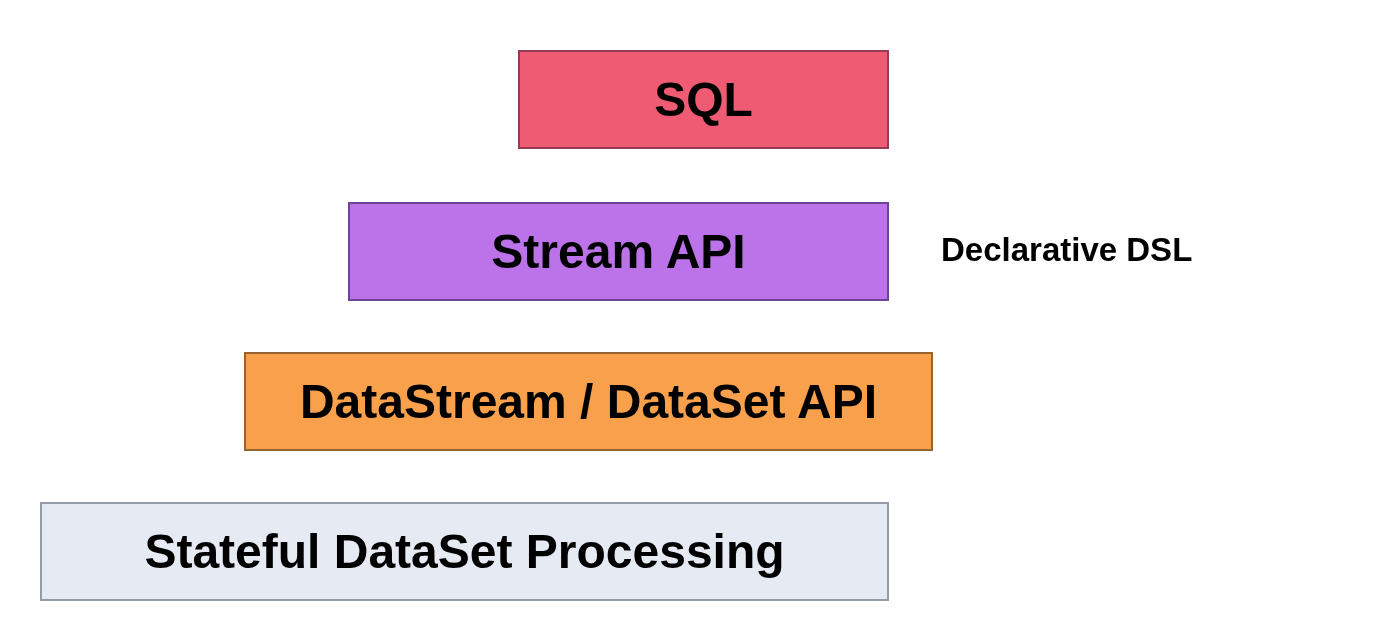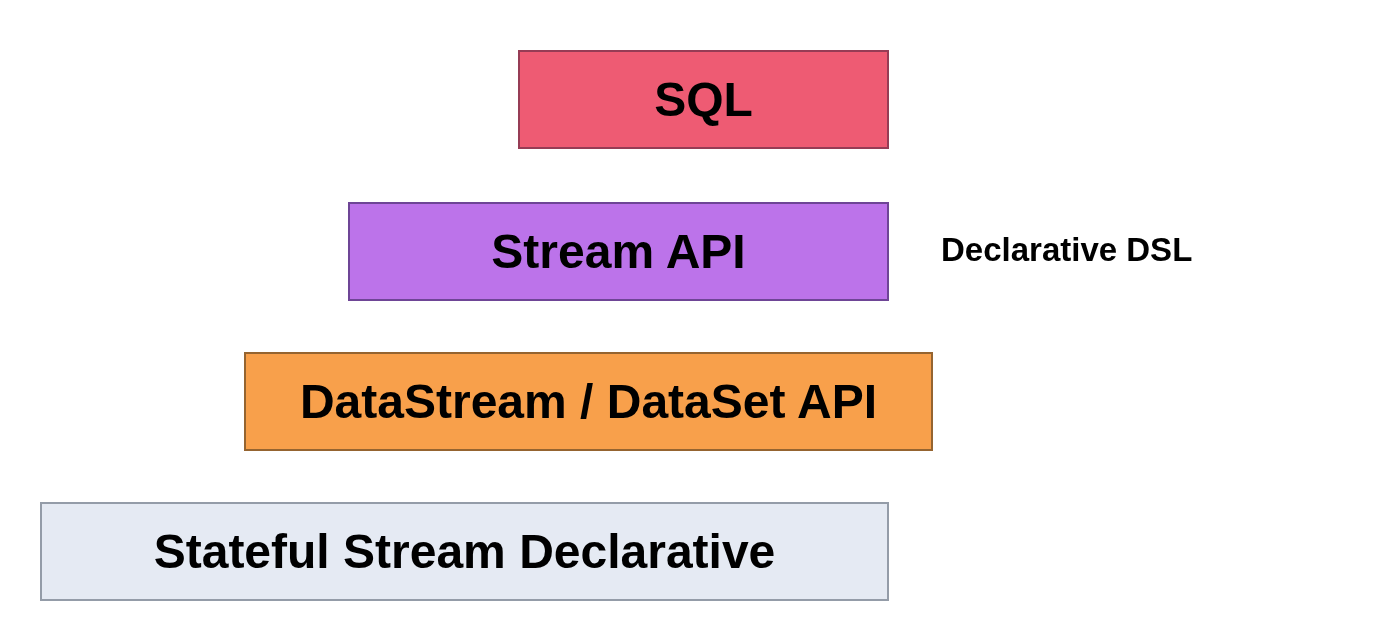--- a/index.html
+++ b/index.html
@@ -58,16 +58,16 @@
   <div class="layer-box box-1" style="background-color: rgb(188, 115, 234); border-color: rgb(110, 69, 150);">
     <span>Stream API</span>
   </div>
   <div class="layer-desc desc-1">Declarative DSL</div>
 
   <div class="layer-box box-2" style="background-color: rgb(248, 160, 75); border-color: rgb(149, 100, 48);">
     <span>DataStream / DataSet API</span>
   </div>
 
   <div class="layer-box box-3" style="background-color: rgb(229, 234, 243); border-color: rgb(148, 156, 168);">
-    <span>Stateful Stream Declarative</span>
+    <span>Stateful DataSet Processing</span>
   </div>
 
 </div>
 
 </body></html>

